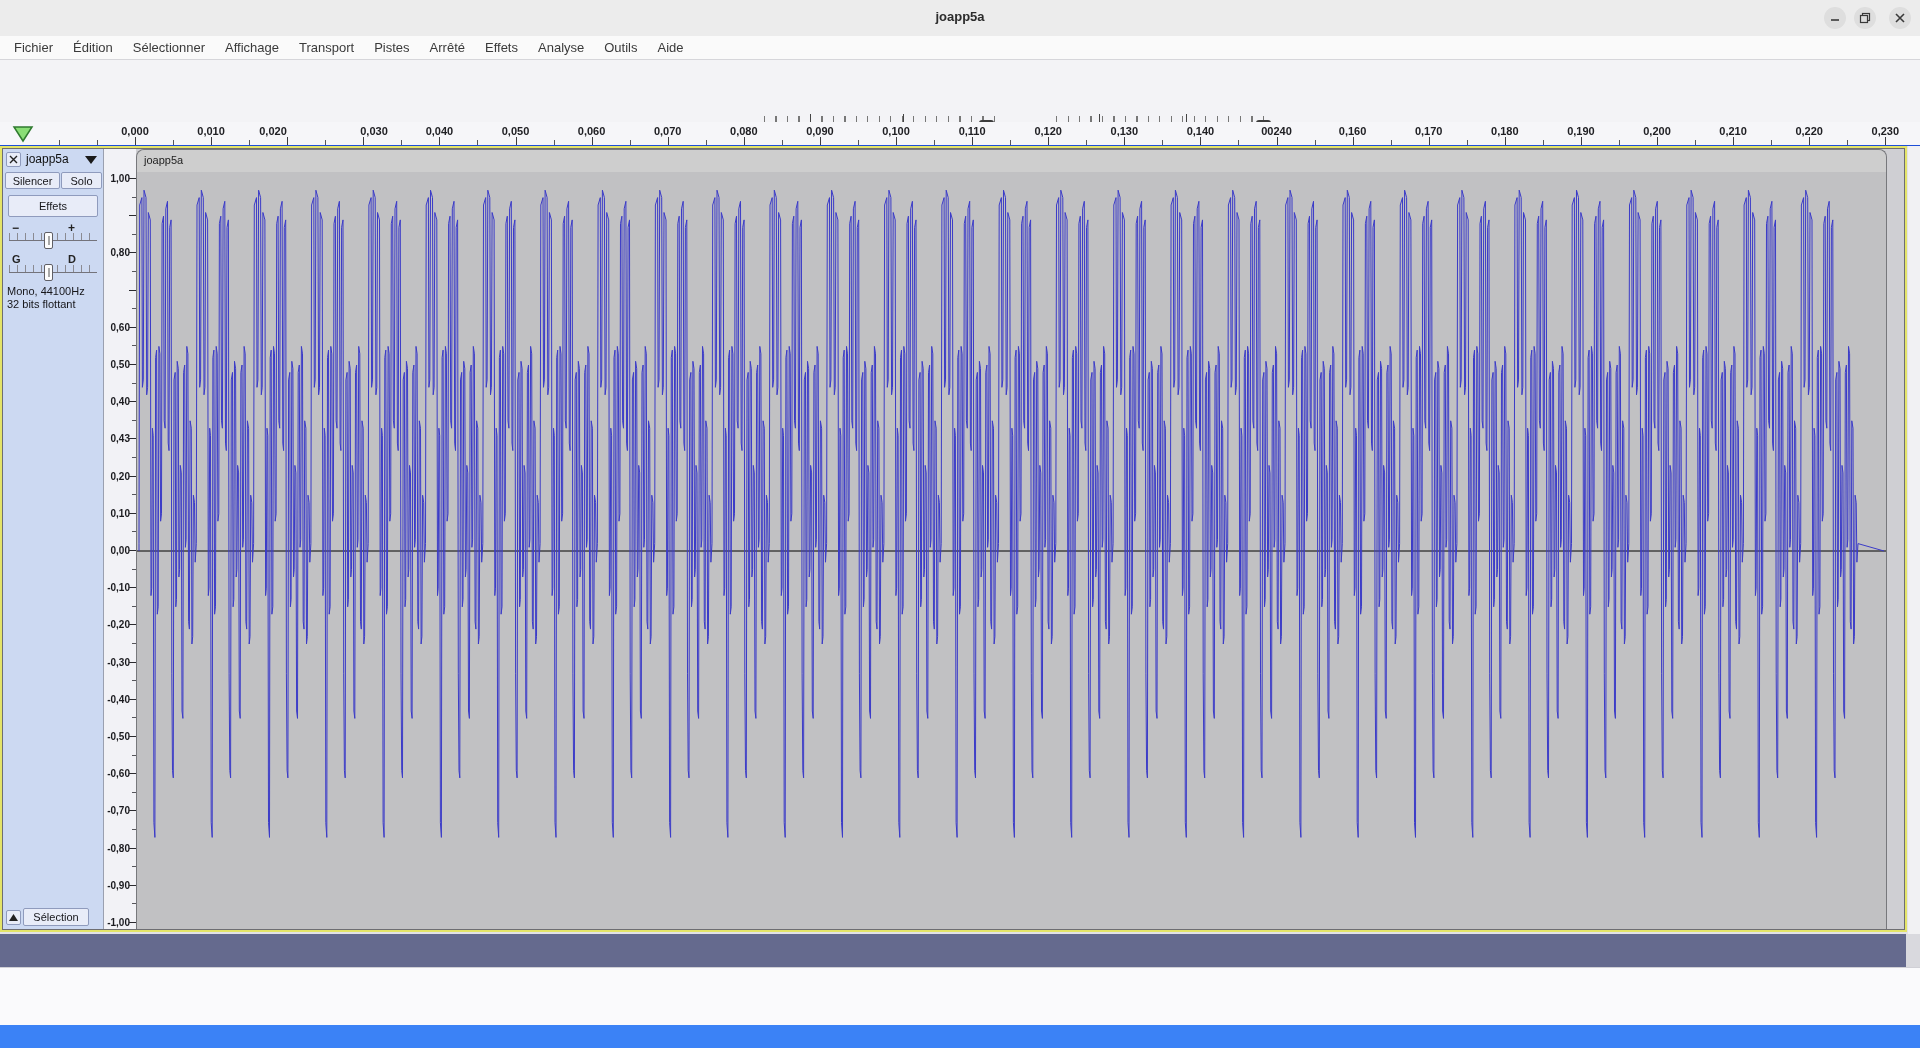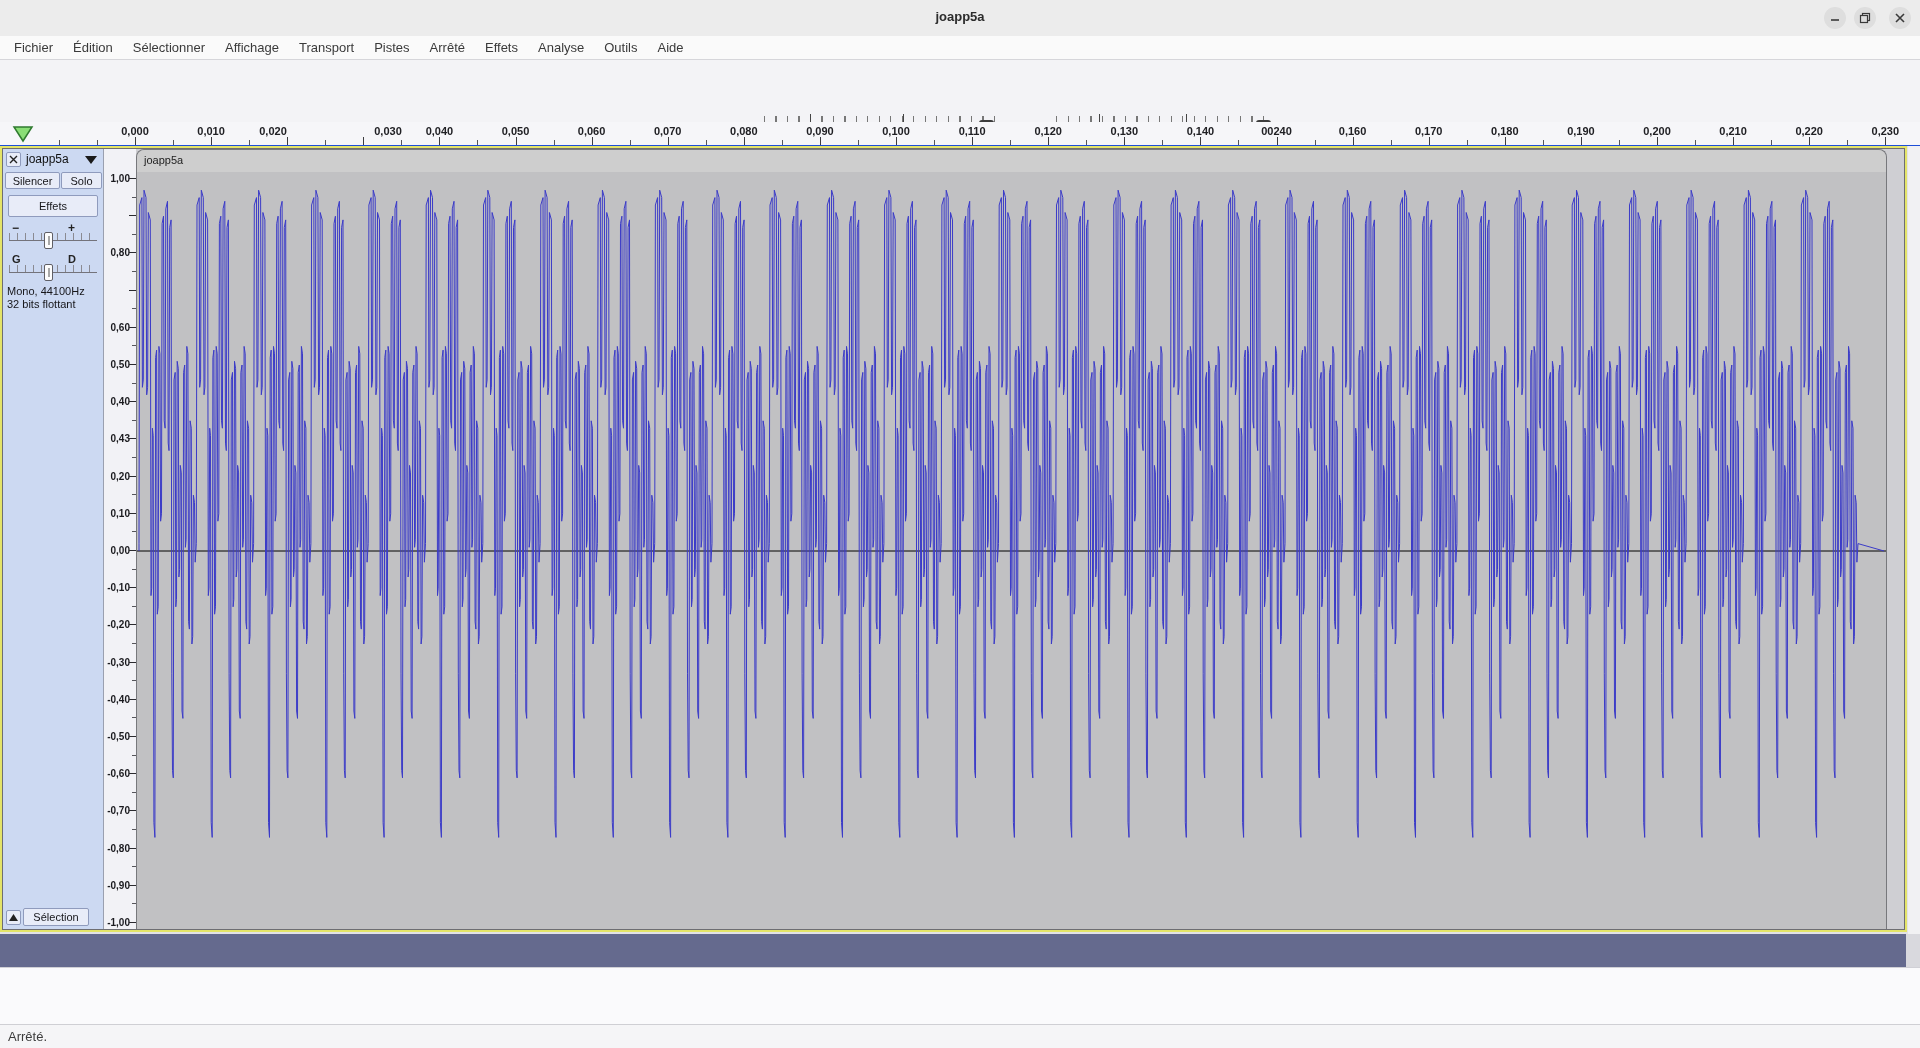--- a/index.html
+++ b/index.html
@@ -308,21 +308,21 @@
       <div class="tl-minor" style="left: 97px; position: absolute;"></div>
       <div class="tl-label" style="left: 135px; position: absolute;">0,000</div>
       <div class="tl-major" style="left: 135px; position: absolute;"></div>
       <div class="tl-minor" style="left: 173.05px; position: absolute;"></div>
       <div class="tl-label" style="left: 211.1px; position: absolute;">0,010</div>
       <div class="tl-major" style="left: 211.1px; position: absolute;"></div>
       <div class="tl-minor" style="left: 249.15px; position: absolute;"></div>
       <div class="tl-label" style="left: 273px; position: absolute;">0,020</div>
       <div class="tl-major" style="left: 287.2px; position: absolute;"></div>
       <div class="tl-minor" style="left: 325.25px; position: absolute;"></div>
-      <div class="tl-label" style="left: 376px; position: absolute; padding-left: 24px;">0,030</div>
+      <div class="tl-label" style="left: 362px; position: absolute; padding-left: 24px;">0,030</div>
       <div class="tl-major" style="left: 363.3px; position: absolute;"></div>
       <div class="tl-minor" style="left: 401.35px; position: absolute;"></div>
       <div class="tl-label" style="left: 439.4px; position: absolute;">0,040</div>
       <div class="tl-major" style="left: 439.4px; position: absolute;"></div>
       <div class="tl-minor" style="left: 477.45px; position: absolute;"></div>
       <div class="tl-label" style="left: 515.5px; position: absolute;">0,050</div>
       <div class="tl-major" style="left: 515.5px; position: absolute;"></div>
       <div class="tl-minor" style="left: 553.55px; position: absolute;"></div>
       <div class="tl-label" style="left: 591.6px; position: absolute;">0,060</div>
       <div class="tl-major" style="left: 591.6px; position: absolute;"></div>
@@ -530,16 +530,13 @@
     
     
     
     
 
     
     
     
   </div>
 
-  <div class="abs" id="status">
-    <div class="txt">Arrêté.</div>
-  </div>
 </div>
 
 </body></html>

